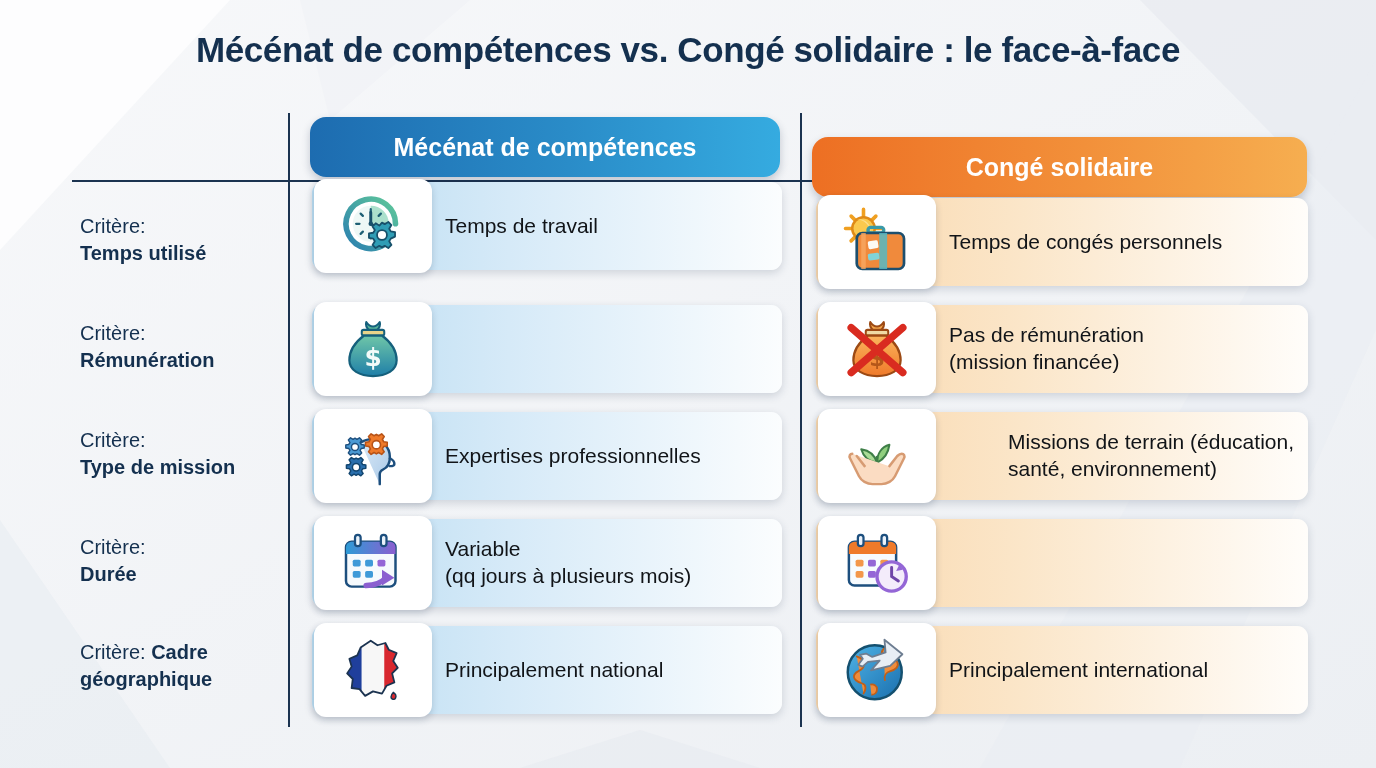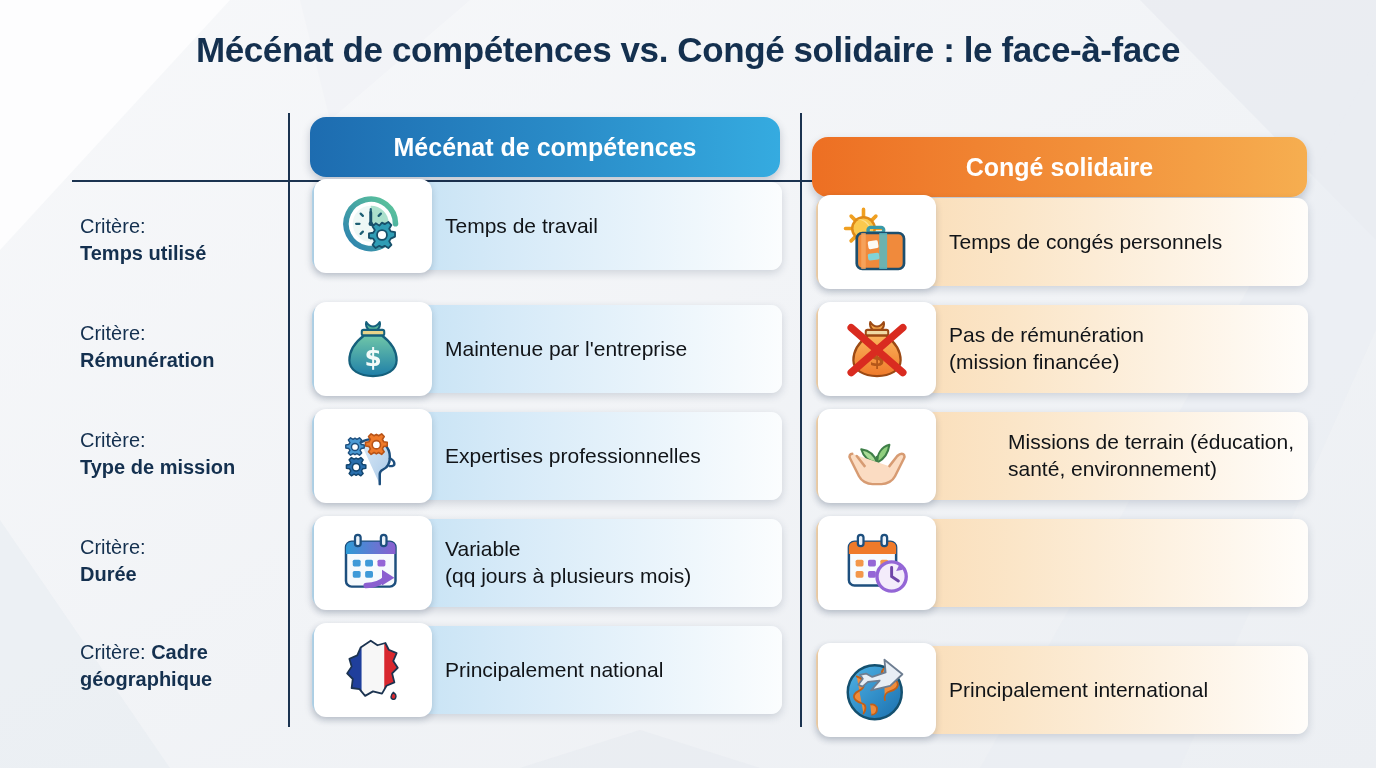--- a/index.html
+++ b/index.html
@@ -160,21 +160,20 @@
                 <stop offset="0" stop-color="#6fc6a8"></stop>
                 <stop offset="1" stop-color="#1f7fa8"></stop>
               </linearGradient>
             </defs>
             <path d="M26 8c2 3 4 4 6 4s4-1 6-4c1 3-1 6-3 8h-6c-2-2-4-5-3-8z" fill="#59b79b" stroke="#15607c" stroke-width="1.8" stroke-linejoin="round"></path>
             <rect x="22" y="15" width="20" height="5" rx="1.6" fill="#e8d48a" stroke="#15607c" stroke-width="1.8"></rect>
             <path d="M24 20c-8 6-13 14-13 22 0 9 9 14 21 14s21-5 21-14c0-8-5-16-13-22z" fill="url(#mb1)" stroke="#15607c" stroke-width="2" stroke-linejoin="round"></path>
             <text x="32" y="47" font-family="DejaVu Sans,sans-serif" font-size="22" font-weight="bold" fill="#f3fbf9" text-anchor="middle">$</text>
           </svg>
         </div>
-        <div class="ctext">Maintenue par l'entreprise</div>
       </div>
       <div class="card orange" style="top: 305px;">
         <div class="icontile">
           <svg viewBox="0 0 64 64">
             <defs>
               <linearGradient id="mb2" x1="0" y1="0" x2="0" y2="1">
                 <stop offset="0" stop-color="#fbb45c"></stop>
                 <stop offset="1" stop-color="#ef7a2a"></stop>
               </linearGradient>
             </defs>
@@ -291,21 +290,21 @@
               <rect x="0" y="0" width="22" height="64" fill="#1f3f9c"></rect>
               <rect x="22" y="0" width="20" height="64" fill="#f7f7f7"></rect>
               <rect x="42" y="0" width="22" height="64" fill="#d8282f"></rect>
             </g>
             <path d="M30 6l6 4 7-2 3 6 7 3-3 7 4 6-5 5 2 8-7 3-4 7-8-2-7 4-5-6-7-1 1-8-5-5 4-6-2-7 7-3 3-7z" fill="none" stroke="#1b3350" stroke-width="1.6" stroke-linejoin="round"></path>
             <path d="M50 52c2 1 3 3 2 5s-4 1-4-1 1-3 2-4z" fill="#d8282f" stroke="#1b3350" stroke-width="1.3"></path>
           </svg>
         </div>
         <div class="ctext">Principalement national</div>
       </div>
-      <div class="card orange" style="top: 626px; margin-top: 20px;">
+      <div class="card orange" style="top: 626px;">
         <div class="icontile">
           <svg viewBox="0 0 64 64">
             <defs>
               <linearGradient id="gl1" x1="0" y1="0" x2="1" y2="1">
                 <stop offset="0" stop-color="#4fb3e6"></stop>
                 <stop offset="1" stop-color="#1a6fae"></stop>
               </linearGradient>
             </defs>
             <circle cx="30" cy="34" r="24" fill="url(#gl1)" stroke="#14506f" stroke-width="2.2"></circle>
             <path d="M14 20c5 1 7 5 6 9s-6 3-8 7 3 7 7 8 3 6 1 9M38 13c-3 3-2 7 2 8s8 0 10 4-2 7-6 8-6 4-5 8" fill="#ef8c3c" stroke="#c25f18" stroke-width="1.6" stroke-linejoin="round" stroke-linecap="round"></path>

